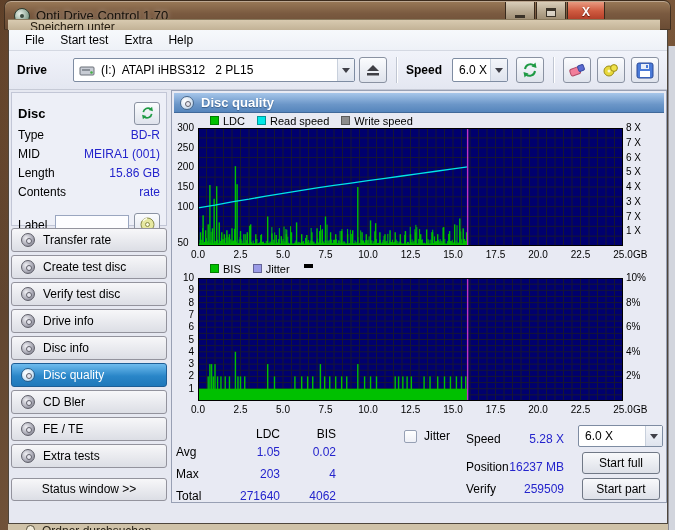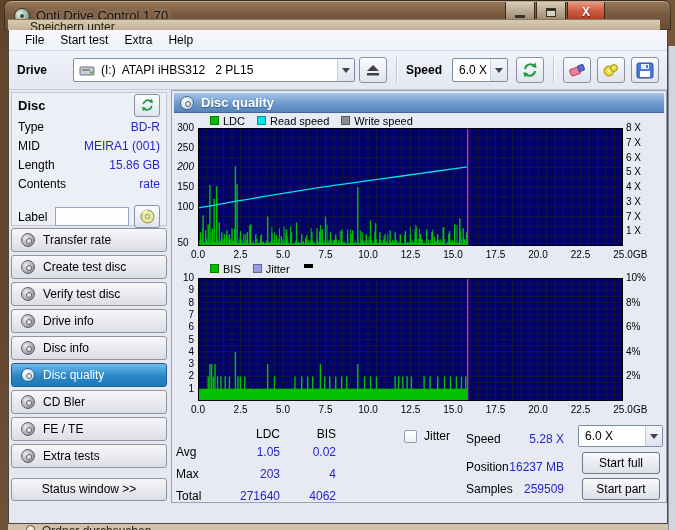--- a/index.html
+++ b/index.html
@@ -56,21 +56,21 @@
   .combo-text { white-space:pre; padding-left:6px; }
   .drive-combo { width:282px; margin-left:26px; padding-right:18px; }
   .speed-combo { width:56px; margin-left:10px; }
   .tbtn { width:28px; height:26px; border:1px solid #8a92a2; border-radius:3px;
     background:linear-gradient(#fbfcfe,#dfe3ec); display:flex; align-items:center; justify-content:center; }
   .tb-sep { width:1px; height:26px; background:#c0c6d2; margin:0 9px; box-shadow:1px 0 0 #fff; }
   
   .body { position:absolute; left:0; top:60px; width:100%; height:414px; background:#e6e8f1; }
   .sidebar { position:absolute; left:0; top:0; width:160px; height:414px; }
   .disc-box { position:absolute; left:2px; top:2px; width:156px; height:134px;
-    background:#edeff7; border:1px solid #c2c6d6; padding:0 6px; }
+    background:#edeff7; border:1px solid #c2c6d6; padding:8px 6px; }
   .disc-box .hdr { display:flex; justify-content:space-between; align-items:center; height:24px; }
   .disc-box .hdr b { font-size:13px; }
   .sbtn { width:26px; height:23px; border:1px solid #8a92a2; border-radius:3px;
     background:linear-gradient(#fbfcfe,#dfe3ec); display:flex; align-items:center; justify-content:center; }
   .info-row { display:flex; justify-content:space-between; height:19px; align-items:center; font-size:12px; }
   .blue-val { color:#2424cc; }
   .label-row { display:flex; align-items:center; margin-top:12px; }
   .label-row input { width:74px; height:19px; border:1px solid #9aa6c0; background:#fdfdff; margin-left:8px; font-size:11px; padding:0 3px; }
   .label-row .sbtn { margin-left:5px; }
   .navbtn { position:absolute; left:2px; width:156px; height:24px; border:1px solid #93939d; border-radius:3px;
@@ -860,21 +860,21 @@
               <rect x="267.05" y="98.4" width="1.4" height="24.6" fill="#00c000"></rect>
               <line x1="269.62" y1="0" x2="269.62" y2="123" stroke="#c233c2" stroke-width="1.4"></line>
               <rect x="0.5" y="0.5" width="424" height="122" fill="none" stroke="#000"></rect>
             </svg>
         </div>
 
         <div id="axis-layer" style="position:absolute;left:0;top:0;width:496px;height:413px;pointer-events:none">
             <span class="axis-label" style="left: 0px; top: 146px; width: 22px; text-align: center;">50</span>
             <span class="axis-label" style="left: 0px; top: 109.667px; width: 22px; text-align: right;">100</span>
             <span class="axis-label" style="left: 0px; top: 90px; width: 22px; text-align: right;">150</span>
-            <span class="axis-label" style="left: 0px; top: 70.3333px; width: 22px; text-align: right; font-style: italic;">200</span>
+            <span class="axis-label" style="left: 0px; top: 70.3333px; width: 22px; text-align: right;">200</span>
             <span class="axis-label" style="left: 0px; top: 50.6667px; width: 22px; text-align: right;">250</span>
             <span class="axis-label" style="left: 0px; top: 31px; width: 22px; text-align: right;">300</span>
             <span class="axis-label" style="left: 454px; top: 134.25px;">1 X</span>
             <span class="axis-label" style="left: 454px; top: 119.5px;">7 X</span>
             <span class="axis-label" style="left: 454px; top: 104.75px;">3 X</span>
             <span class="axis-label" style="left: 454px; top: 90px;">4 X</span>
             <span class="axis-label" style="left: 454px; top: 75.25px;">5 X</span>
             <span class="axis-label" style="left: 454px; top: 60.5px;">6 X</span>
             <span class="axis-label" style="left: 454px; top: 45.75px;">7 X</span>
             <span class="axis-label" style="left: 454px; top: 31px;">8 X</span>
@@ -943,21 +943,21 @@
           <span class="combo-text">6.0 X</span>
           <div class="arrow-zone">
               <div class="chev"></div>
             </div>
         </div>
 
         <span class="stat-label" style="left:294px;top:369px">Position</span>
         <span class="stat-val" style="left:330px;top:369px">16237 MB</span>
         <div class="ctl-btn" style="left:410px;top:361px">Start full</div>
 
-        <span class="stat-label" style="left:294px;top:391px">Samples</span>
+        <span class="stat-label" style="left:294px;top:391px">Verify</span>
         <span class="stat-val" style="left:330px;top:391px">259509</span>
         <div class="ctl-btn" style="left:410px;top:387px">Start part</div>
       </div>
 
     </div>
   </div>
 
   <div class="right-ghost"></div>
   <div class="bottom-ghost">
     <div class="radio"></div>

